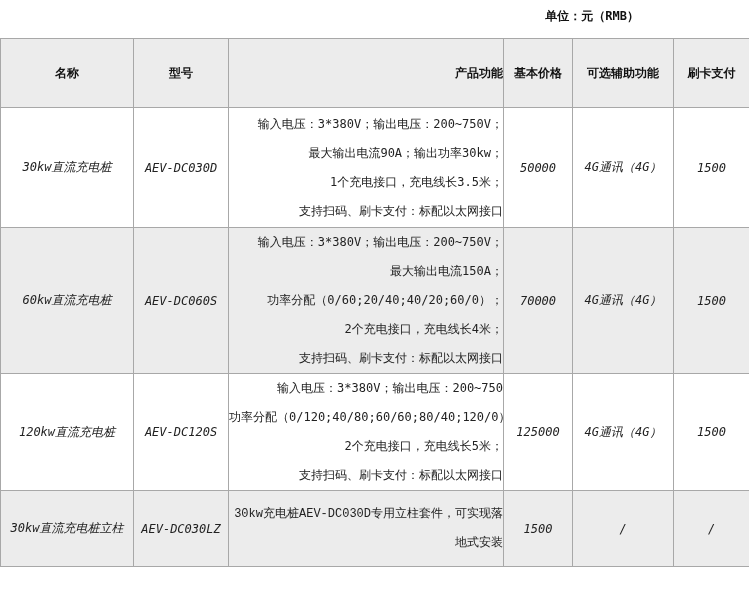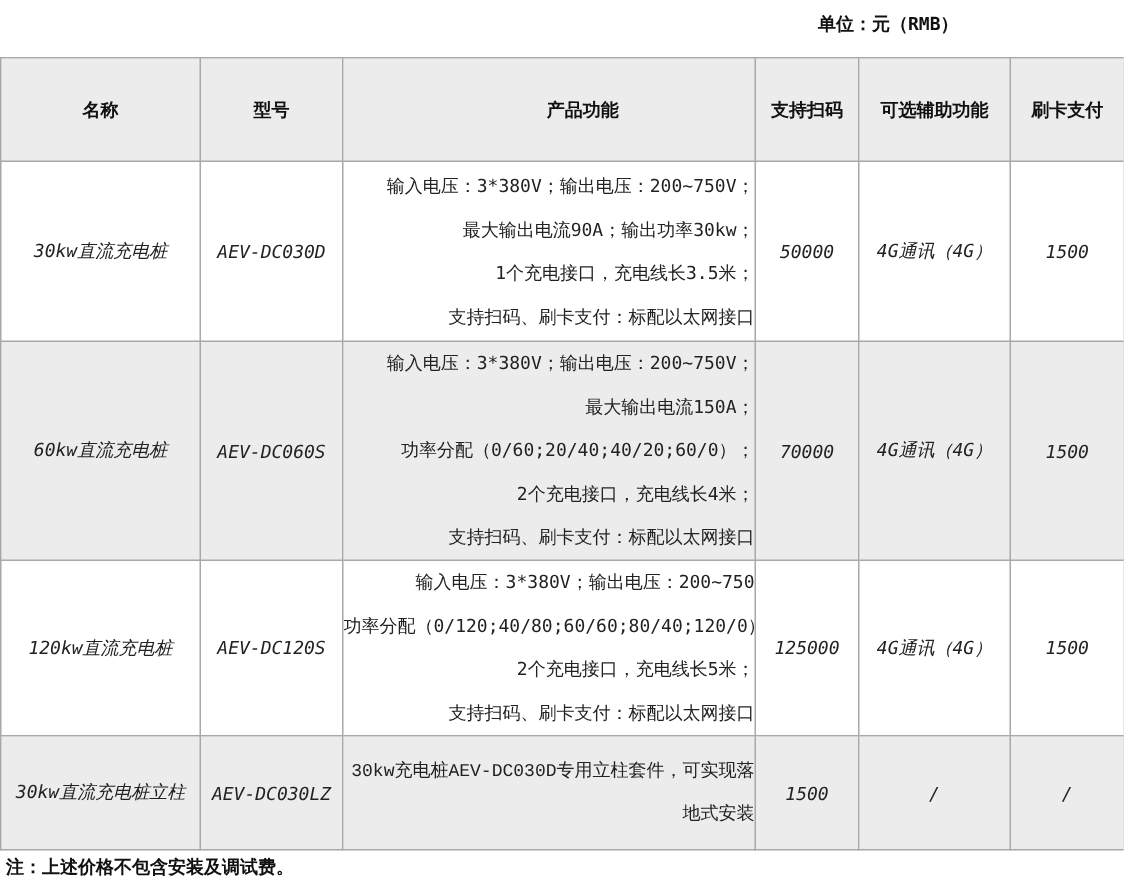--- a/index.html
+++ b/index.html
@@ -45,21 +45,21 @@
     height: 69px;
     background: #ececec;
     border-radius: 28px;
   }
   tr.header-row th {
     text-align: center;
     font-weight: bold;
     color: #111111;
   }
   tr.header-row th.h-features {
-    text-align: center;
+    text-align: right;
     padding-left: 45px;
   }
   tr.row-white { background: #ffffff; }
   tr.row-gray  { background: #ececec; }
   tr.r1 { height: 120px; }
   tr.r2 { height: 144px; }
   tr.r3 { height: 116px; }
   tr.r4 { height: 76px; }
   td.c-center {
     text-align: center;
@@ -101,21 +101,21 @@
       <col style="width:275px">
       <col style="width:69px">
       <col style="width:101px">
       <col style="width:76px">
     </colgroup>
     <thead>
       <tr class="header-row">
         <th>名称</th>
         <th>型号</th>
         <th class="h-features">产品功能</th>
-        <th>支持扫码</th>
+        <th>基本价格</th>
         <th>可选辅助功能</th>
         <th>刷卡支付</th>
       </tr>
     </thead>
     <tbody>
 
       <tr class="row-white r1">
         <td class="c-center">30kw直流充电桩</td>
         <td class="c-center">AEV-DC030D</td>
         <td class="c-features">
@@ -165,15 +165,14 @@
           <div class="feat wrap">30kw充电桩AEV-DC030D专用立柱套件，可实现落地式安装</div>
         </td>
         <td class="c-center">1500</td>
         <td class="c-center">/</td>
         <td class="c-center">/</td>
       </tr>
 
     </tbody>
   </table>
 
-  <div class="footnote">注：上述价格不包含安装及调试费。</div>
 
 </div>
 
 </body></html>

